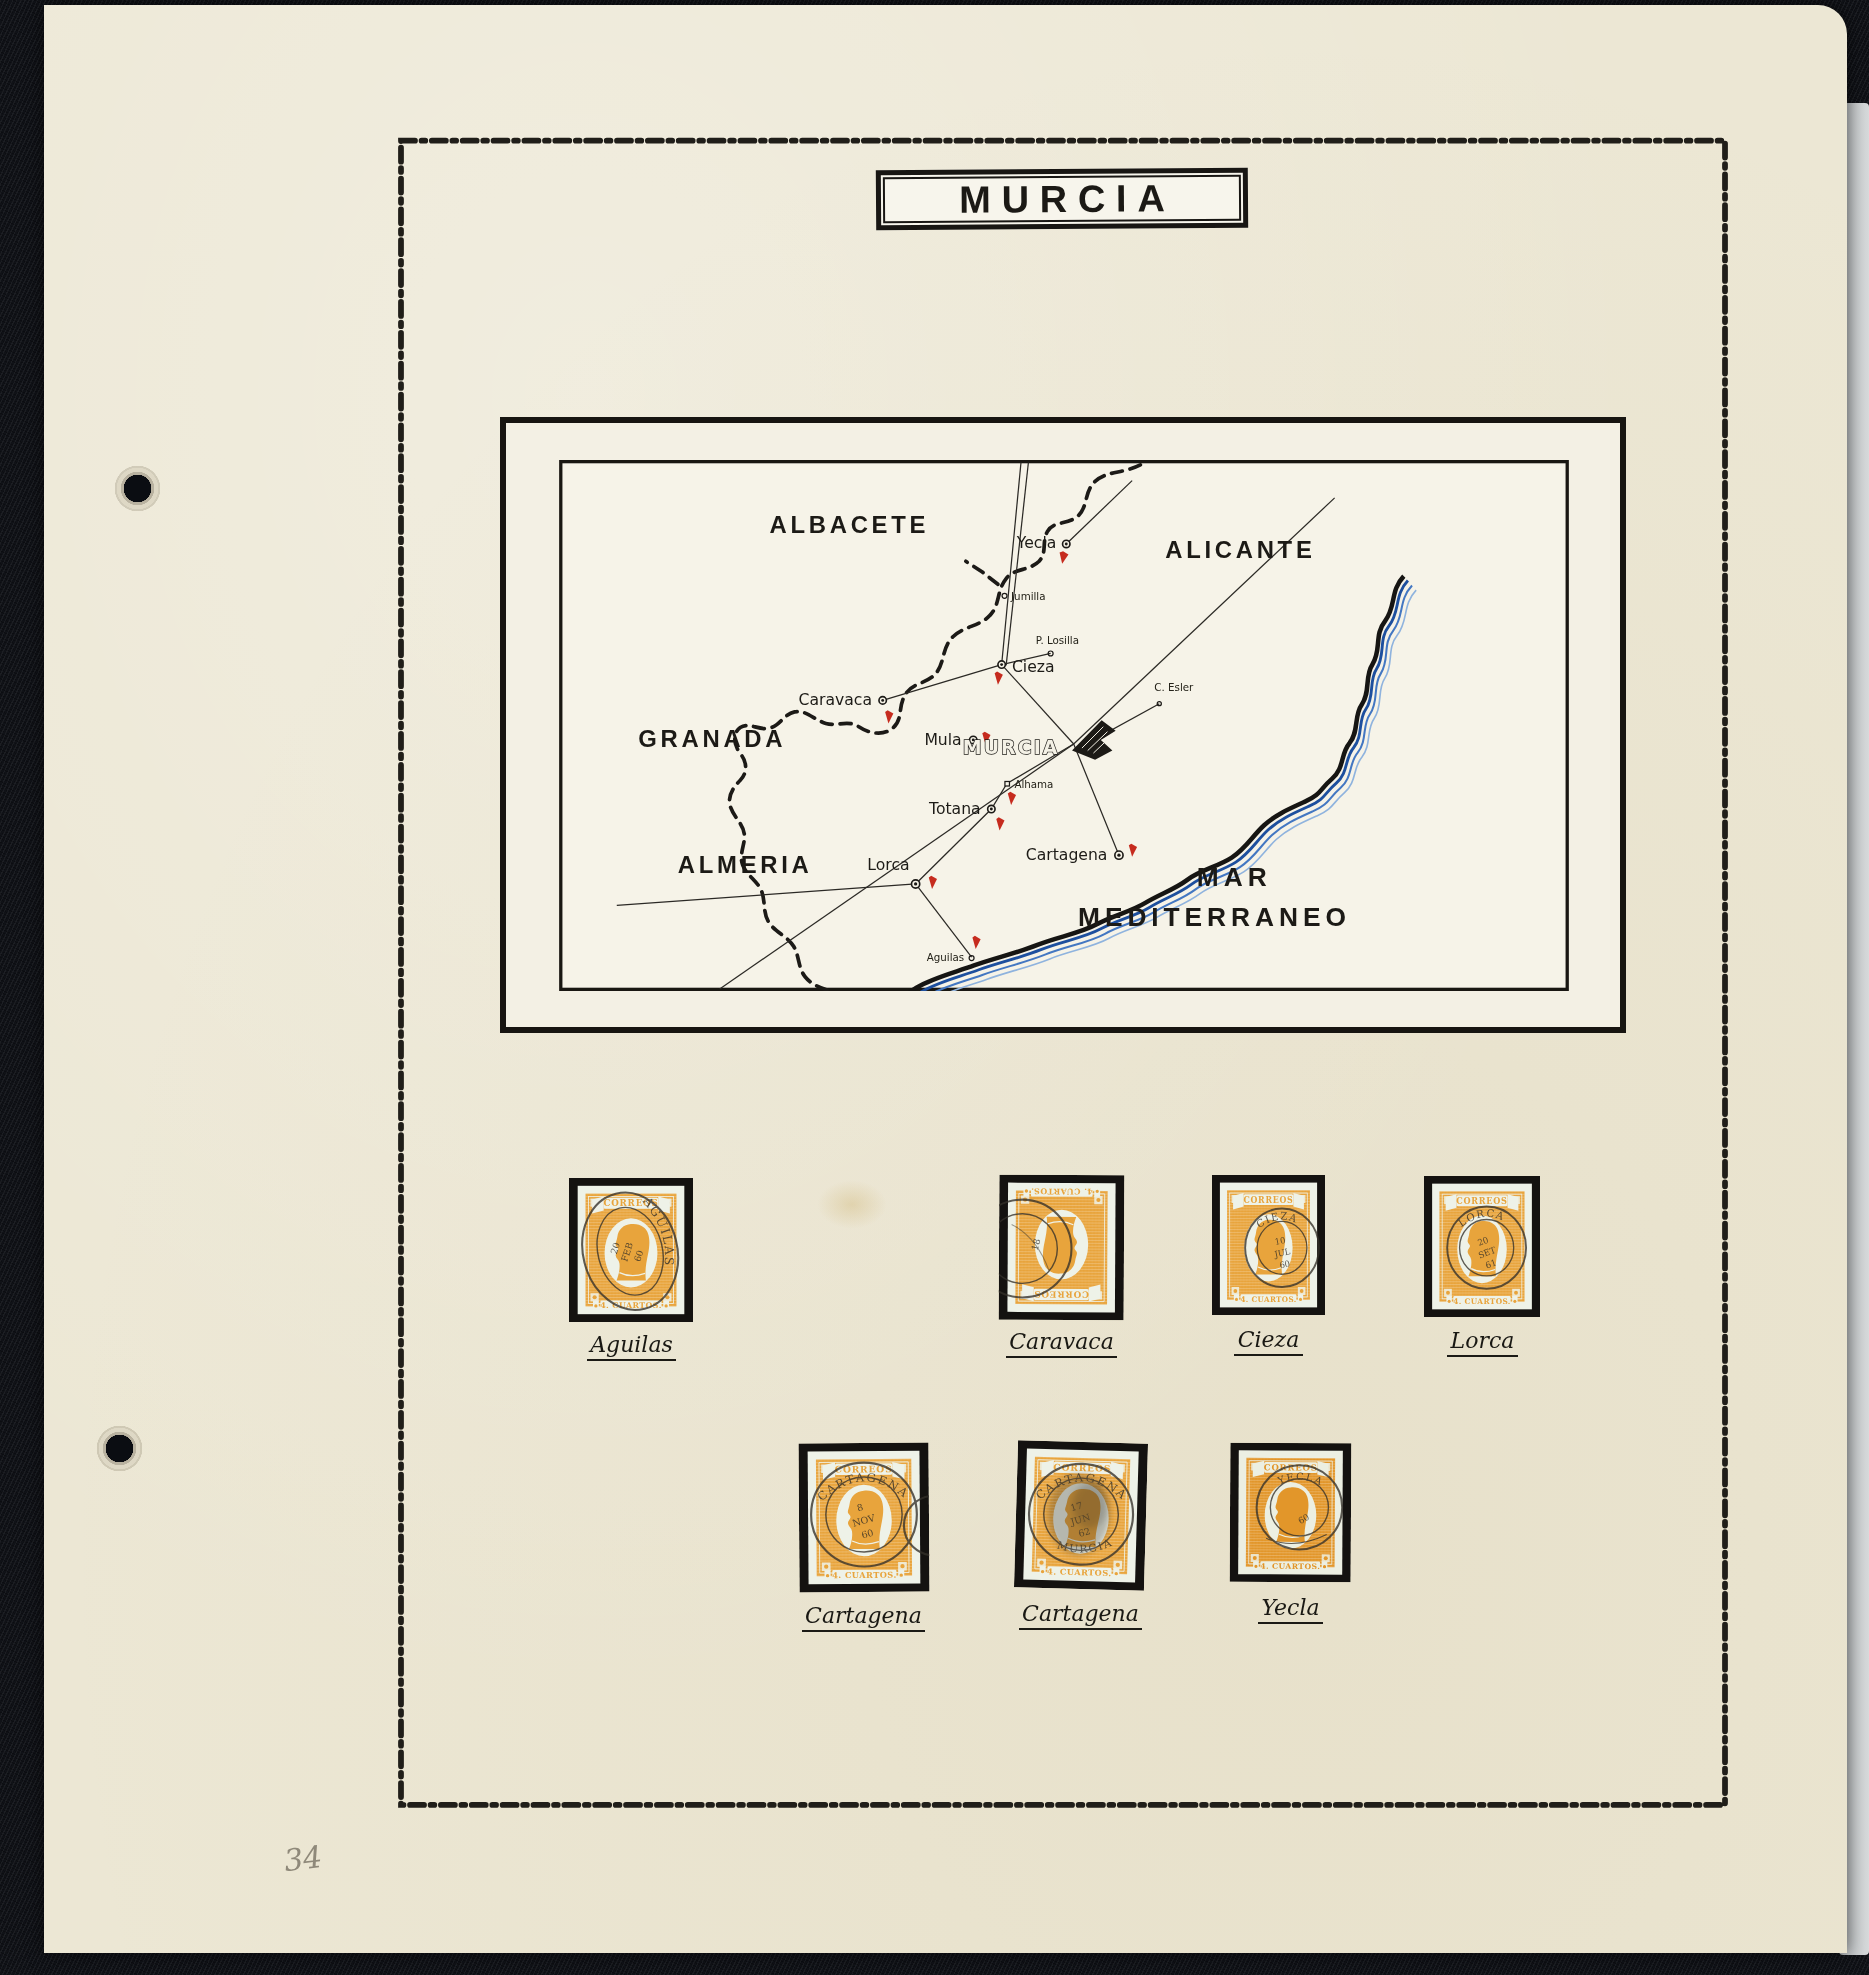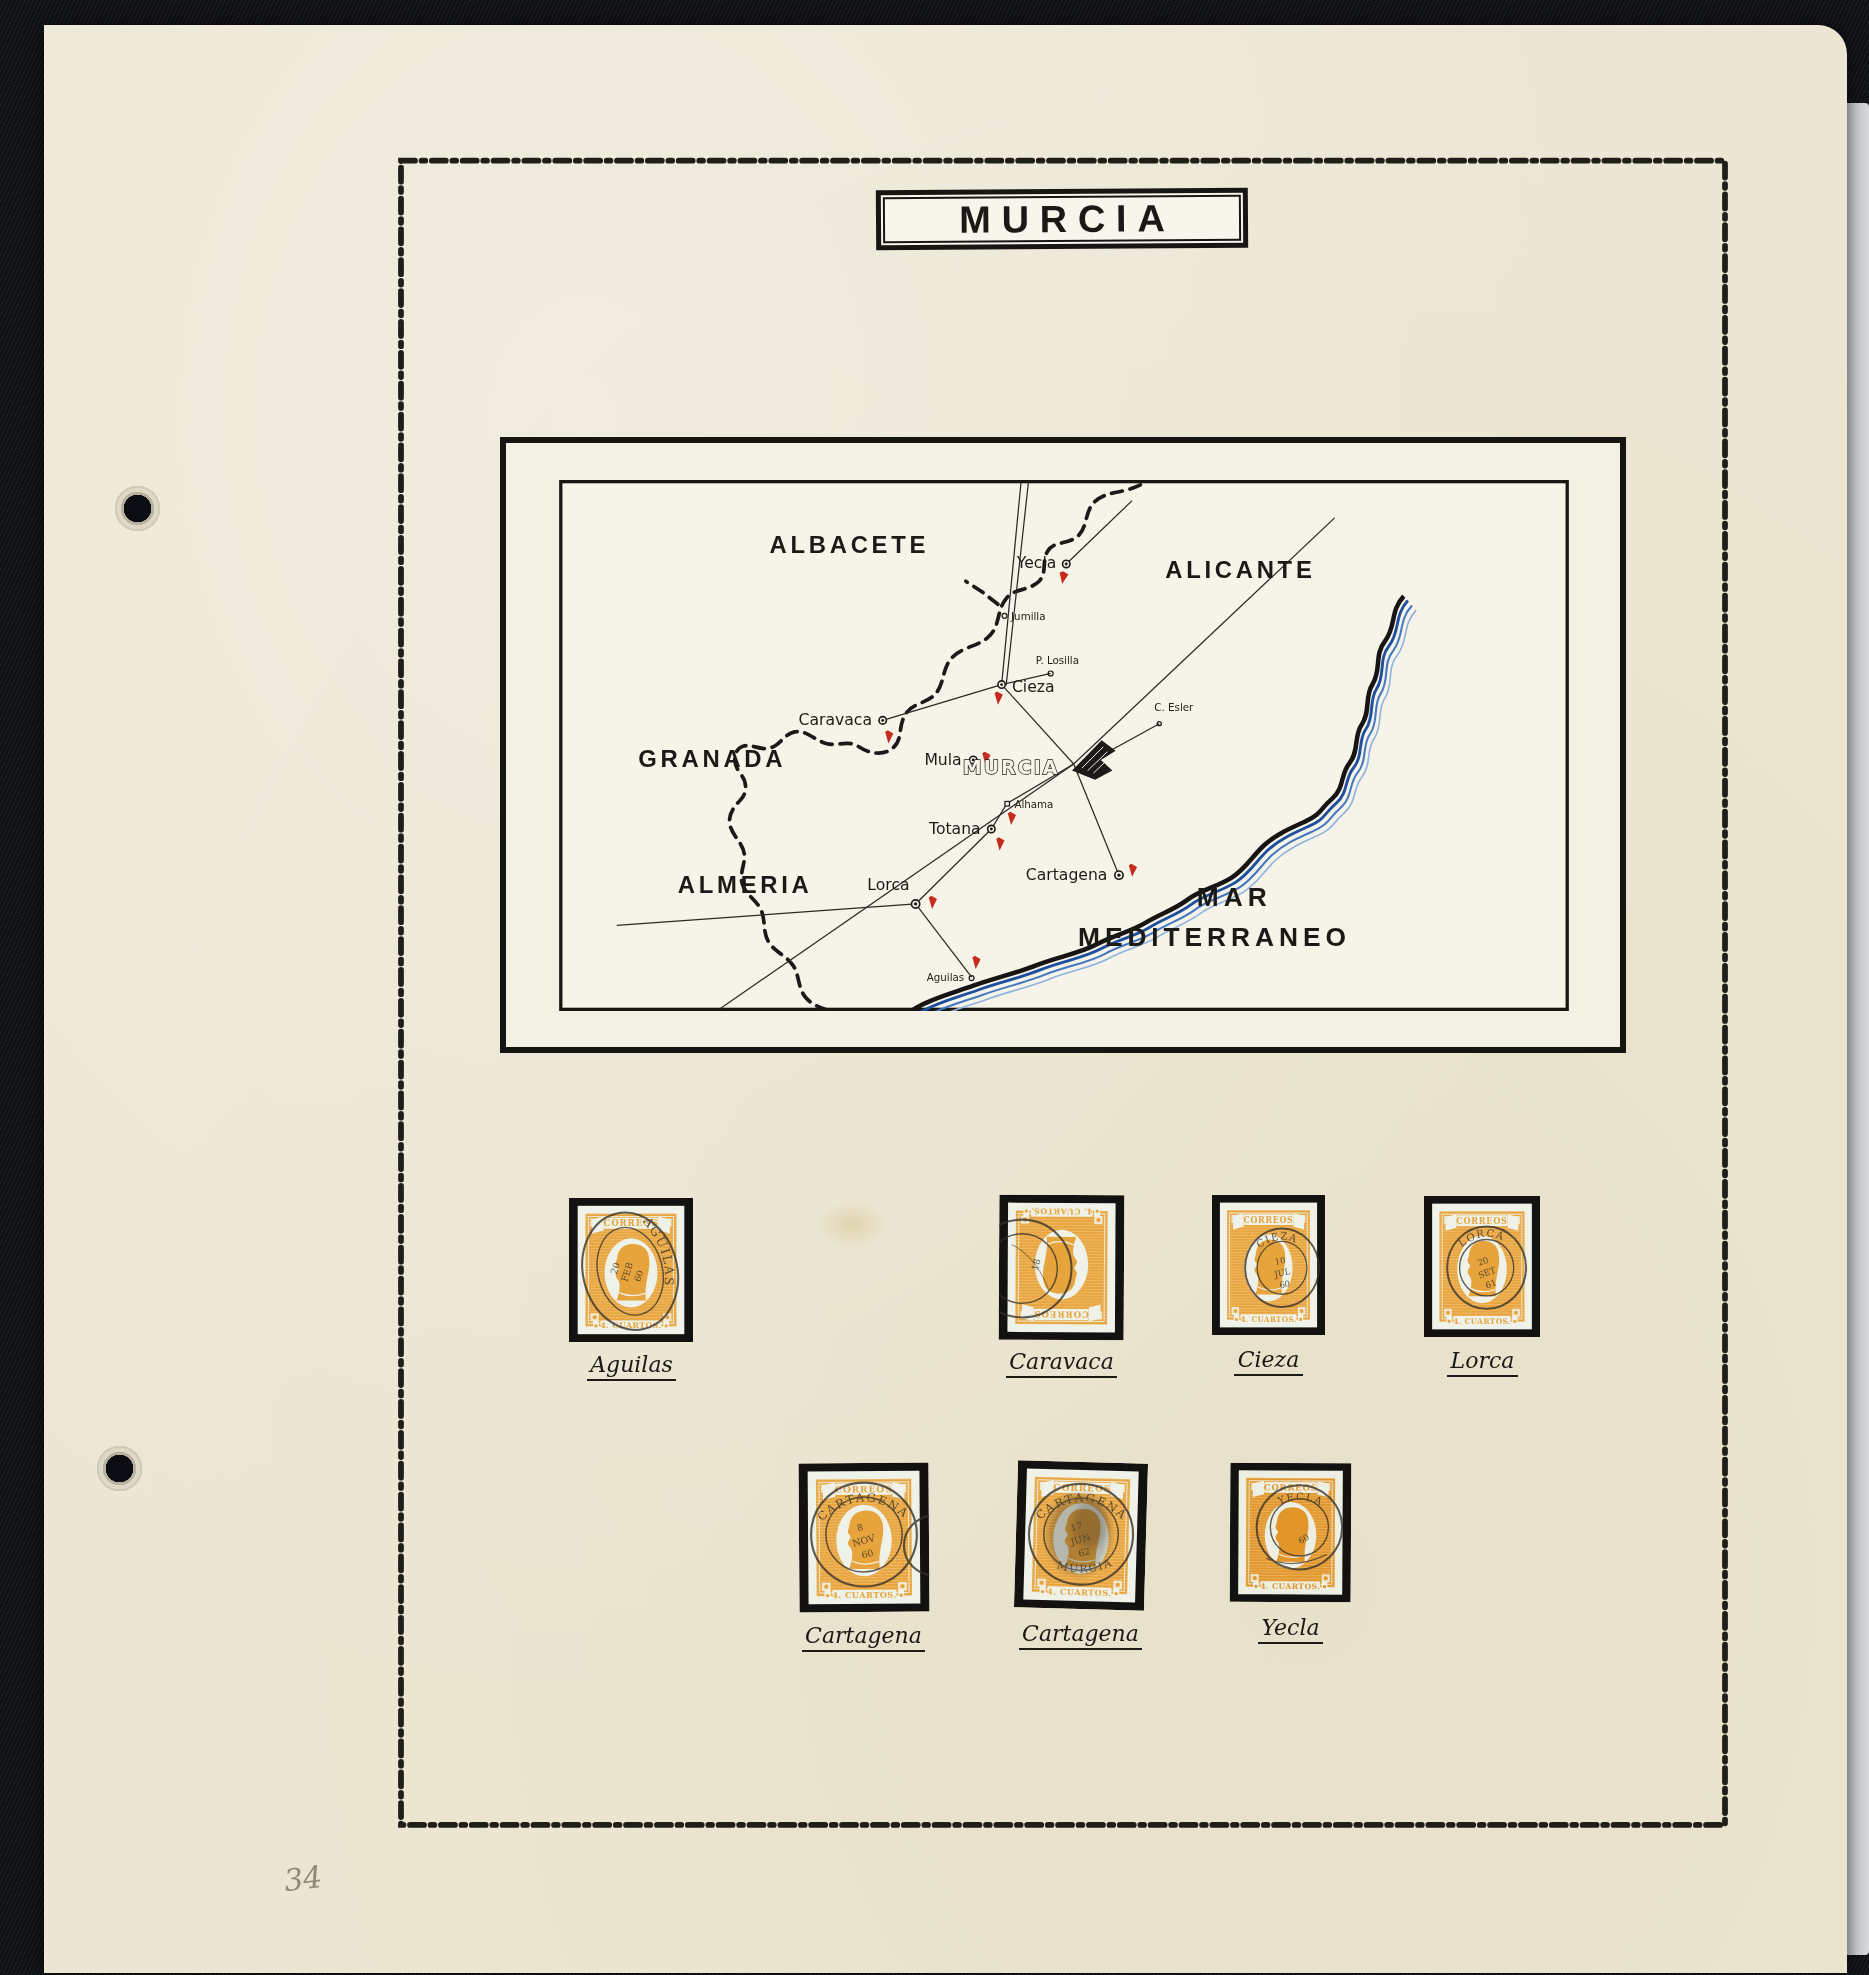--- a/index.html
+++ b/index.html
@@ -2,21 +2,21 @@
 <html style="font-size:6.6px"><head>
 <meta charset="utf-8">
 <style>
   html,body{margin:0;padding:0;background:#0e1014;}
   #screen{position:relative;width:1870px;height:1975px;overflow:hidden;
     background-color:#101217;
     background-image:repeating-linear-gradient(115deg, rgba(255,255,255,.05) 0 1.2px, transparent 1.2px 3.7px),
                      repeating-linear-gradient(25deg, rgba(0,0,0,.28) 0 0.8px, transparent 0.8px 2.9px);
     font-family:"DejaVu Sans", sans-serif;}
   .edge-sliver{position:absolute;left:1839px;top:103px;width:30px;height:1852px;background:linear-gradient(90deg,#b9bdbf,#d7dadb);border-radius:4.1px;}
-  #page{position:absolute;left:44px;top:25px;width:1803px;height:1948px;background:#ece7d4;
+  #page{position:absolute;left:44px;top:5px;width:1803px;height:1948px;background:#ece7d4;
     background-image:radial-gradient(ellipse at 30% 20%, rgba(255,255,255,.25), transparent 60%),
                      radial-gradient(ellipse at 70% 80%, rgba(190,170,120,.10), transparent 70%);
     border-top-right-radius:29px;box-shadow:0 0 16.5px rgba(0,0,0,.6);}
   .abs{position:absolute;}
   
   .hole{position:absolute;width:49px;height:49px;border-radius:50%;
     background:radial-gradient(circle at 50% 50%, #0b0d12 0 13.6px, #b9b2a0 14px 16.5px, #ded8c5 17px 20.6px, rgba(120,110,85,.25) 21px 22.6px, transparent 23px);}
   
   .deco-border{left:350px;top:128px;width:1338px;height:1680px;}
   

